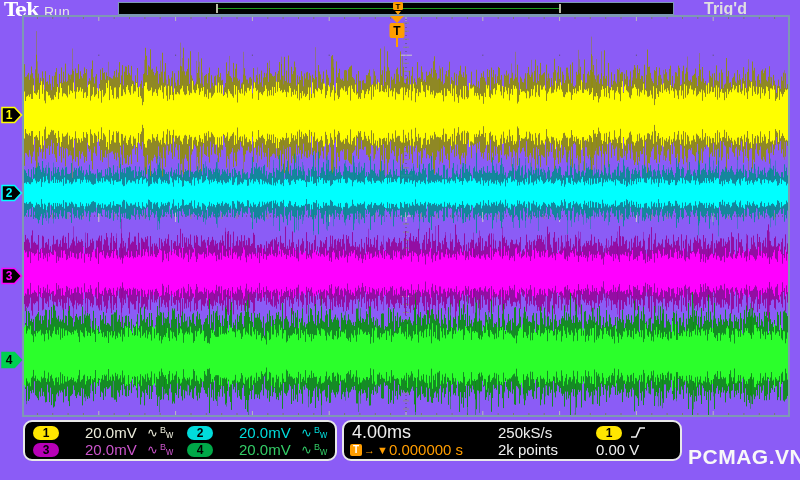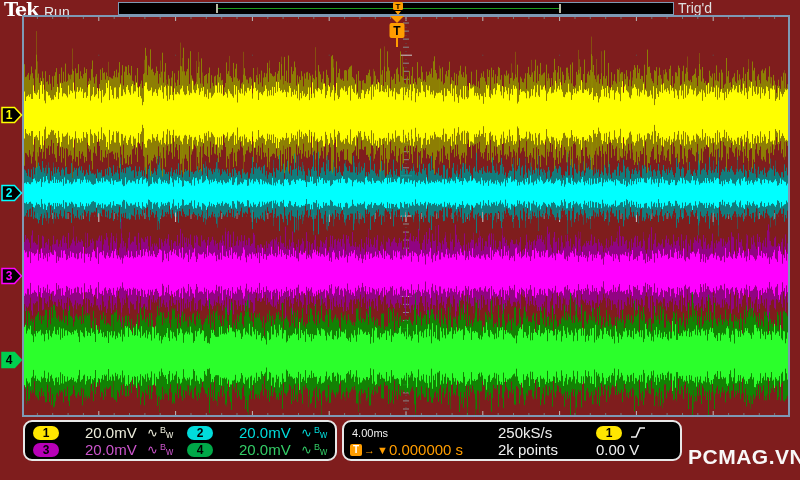--- a/index.html
+++ b/index.html
@@ -1,22 +1,22 @@
 <!DOCTYPE html>
 <html><head>
 <meta charset="utf-8">
 <style>
   html,body{margin:0;padding:0;background:#000;}
-  .screen{position:relative;width:800px;height:480px;background:#7f1d1d;overflow:hidden;
+  .screen{position:relative;width:800px;height:480px;background:#8b5cf6;overflow:hidden;
           font-family:"Liberation Sans",sans-serif;color:#e8e8e8;}
   
   .tek-logo{position:absolute;left:4px;top:-2px;font-family:"DejaVu Serif",serif;
             font-weight:bold;font-size:19px;color:#fff;letter-spacing:-1px;}
   .acq-status{position:absolute;left:44px;top:4px;font-size:14px;color:#e8e8e8;}
-  .trig-status{position:absolute;left:678px;top:0px;font-size:14px;color:#e0e0e0;}
+  .trig-status{position:absolute;left:704px;top:0px;font-size:16px;color:#e0e0e0;font-weight:bold;}
   .record-bar{position:absolute;left:118px;top:2px;width:554px;height:11px;
               border:1px solid #7e99b4;background:#000;}
   .record-line{position:absolute;left:98px;top:5px;width:342px;height:1px;background:#1f9e1f;}
   .record-bracket{position:absolute;top:1px;width:2px;height:9px;background:#b9b9a6;}
   .record-trig{position:absolute;left:272px;top:-1px;width:14px;height:13px;}
   
   .graticule{position:absolute;left:22px;top:15px;width:768px;height:402px;}
   
   .chan-marker{position:absolute;left:1px;width:22px;height:18px;}
   .chan-marker text{font-family:"Liberation Sans",sans-serif;font-size:12px;font-weight:bold;}
@@ -30,21 +30,21 @@
   .row1{top:2px;} .row2{top:19px;}
   .chan-badge{width:26px;height:14px;border-radius:8px;color:#000;font-weight:bold;
               font-size:12px;display:flex;align-items:center;justify-content:center;flex:0 0 auto;}
   .chan-scale{font-size:15px;margin-left:26px;width:62px;flex:0 0 auto;}
   .chan-icons{font-size:13px;width:42px;flex:0 0 auto;display:flex;align-items:center;}
   .sine{font-size:13px;margin-right:2px;}
   .bwb{font-size:9px;vertical-align:top;position:relative;top:-3px;}
   .bww{font-size:10px;position:relative;top:2px;}
   .cgroup{display:flex;align-items:center;flex:0 0 auto;}
   .cg1{margin-left:8px;width:150px;} .cg2{margin-left:4px;}
-  .h-col1{position:absolute;left:8px;font-size:11px;color:#f0f0f0;}
+  .h-col1{position:absolute;left:8px;font-size:18px;color:#f0f0f0;}
   .h-col2{position:absolute;left:154px;font-size:15px;color:#f0f0f0;}
   .h-col3{position:absolute;left:252px;font-size:15px;color:#f0f0f0;display:flex;align-items:center;}
   .trig-read{position:absolute;left:6px;display:flex;align-items:center;color:#ff9d00;font-size:15px;}
   .trig-t{width:12px;height:12px;background:#ff9d00;color:#fff;font-size:10px;font-weight:bold;
           display:flex;align-items:center;justify-content:center;border-radius:2px;margin-right:1px;}
   .trig-arrow{font-size:11px;margin:0 1px;}
   .watermark{position:absolute;left:688px;top:445px;font-size:21px;font-weight:bold;
              color:#f8f8f8;letter-spacing:0.5px;font-family:"Liberation Sans",sans-serif;}
 </style>
 </head>

